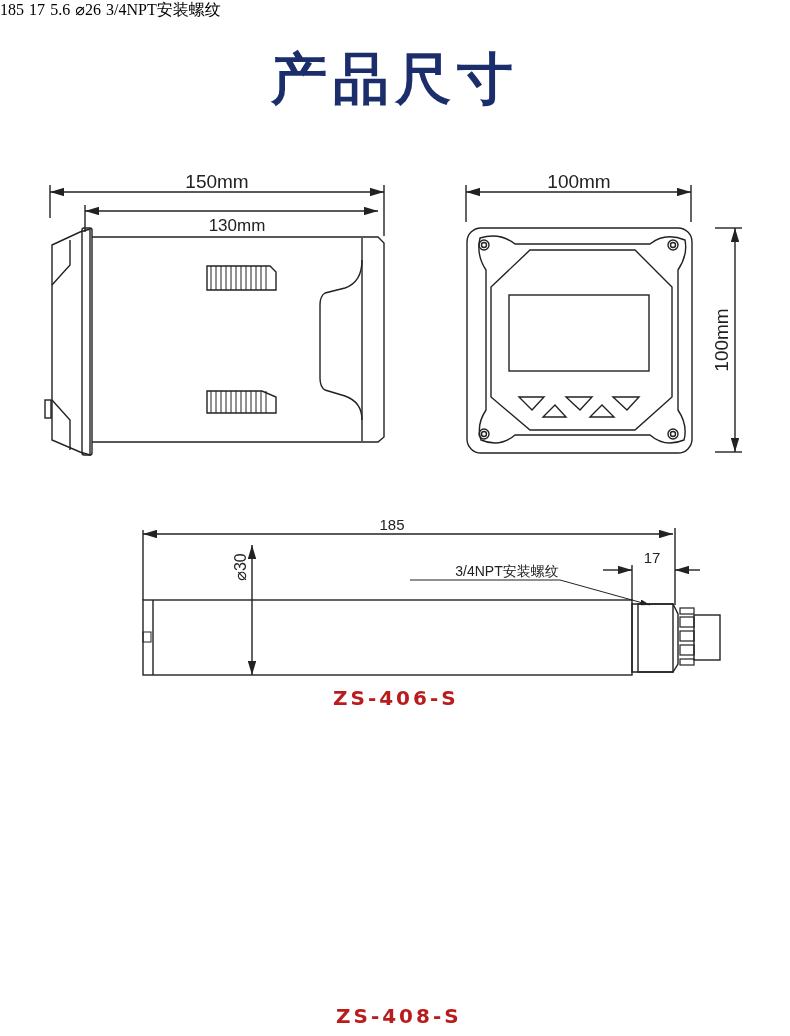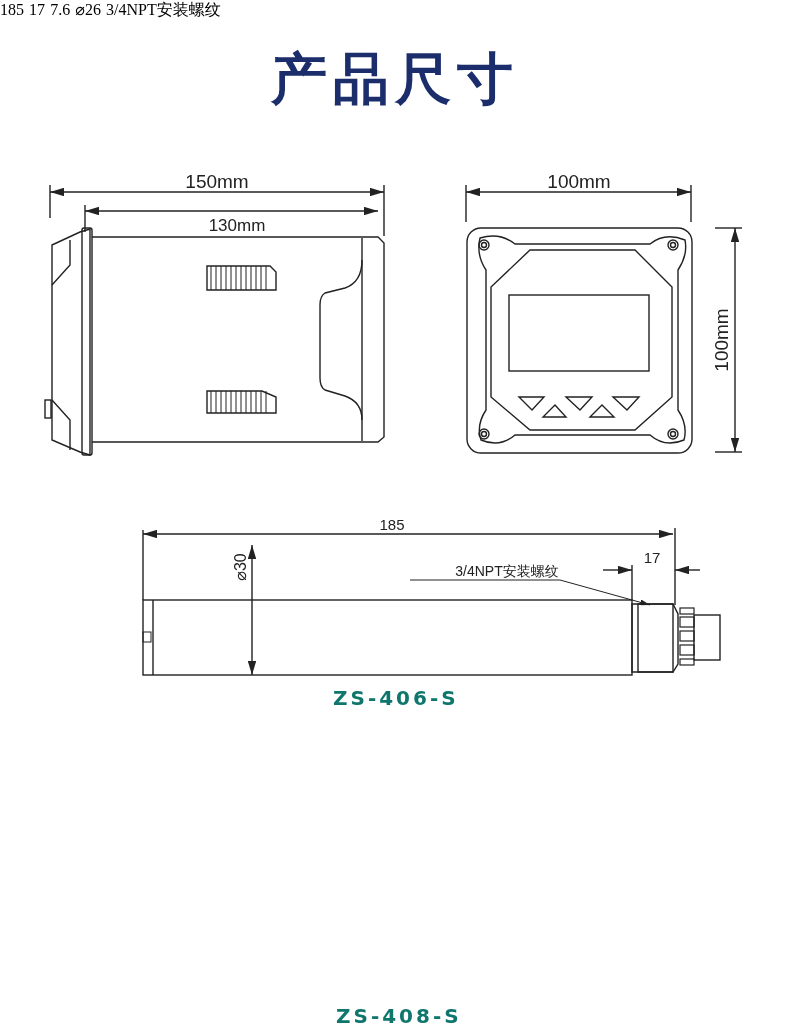--- a/index.html
+++ b/index.html
@@ -1,21 +1,21 @@
 <!DOCTYPE html>
 <html><head>
 <meta charset="utf-8">
 <style>
   html, body { margin:0; padding:0; background:#ffffff; }
   body { width:790px; height:1036px; position:relative; overflow:hidden; font-family:"DejaVu Sans", sans-serif; }
   .title { position:absolute; left:0; top:42px; width:790px; text-align:center; font-size:56px; font-weight:bold; color:#1b2e6b; letter-spacing:6px; font-family:"DejaVu Sans", sans-serif; }
   svg { position:absolute; left:0; top:0; }
   .dimtext { font-family:"Liberation Sans", sans-serif; fill:#222; }
   .serif { font-family:"Liberation Serif", serif; fill:#222; }
-  .model { position:absolute; font-family:"DejaVu Sans", sans-serif; font-weight:bold; font-size:20px; letter-spacing:3px; color:#0f766e; }
+  .model { position:absolute; font-family:"DejaVu Sans", sans-serif; font-weight:bold; font-size:20px; letter-spacing:3px; color:#b91c1c; }
 </style>
 </head>
 <body>
 
 
 
 <div class="title">产品尺寸</div>
 
 <svg width="790" height="1036" viewBox="0 0 790 1036">
   <defs>
@@ -149,20 +149,20 @@
     <rect x="126" y="898" width="16" height="12" stroke-width="1.2">
     <path d="M620,868 L655,868 L660,876 L660,934 L655,942 L620,942 Z">
     <rect x="625" y="868" width="31" height="74">
     <path d="M661,878 L683,878 L683,928 L661,928">
     <rect x="683" y="882" width="22" height="40">
     <line x1="443" y1="832" x2="590" y2="832" stroke-width="1">
     <line x1="590" y1="832" x2="632" y2="866" stroke-width="1" marker-end="url(#arr)">
   </line></line></rect></path></rect></path></rect></rect></line></rect></line></line></line></line></line></line></line></line></line></line></g>
   <text class="serif" x="394" y="783" font-size="15" text-anchor="middle">185</text>
   <text class="serif" x="643" y="813" font-size="15" text-anchor="middle">17</text>
-  <text class="serif" x="74" y="807" font-size="15" text-anchor="middle">7.6</text>
+  <text class="serif" x="74" y="807" font-size="15" text-anchor="middle">5.6</text>
   <text class="serif" x="0" y="0" font-size="15" text-anchor="middle" transform="translate(207,828) rotate(-90)">⌀26</text>
   <text class="serif" x="507" y="829" font-size="14" text-anchor="middle">3/4NPT安装螺纹</text>
   <div class="model" style="left:336px;top:1004px;">ZS-408-S</div>
 
 
 
 
 
 </body></html>

